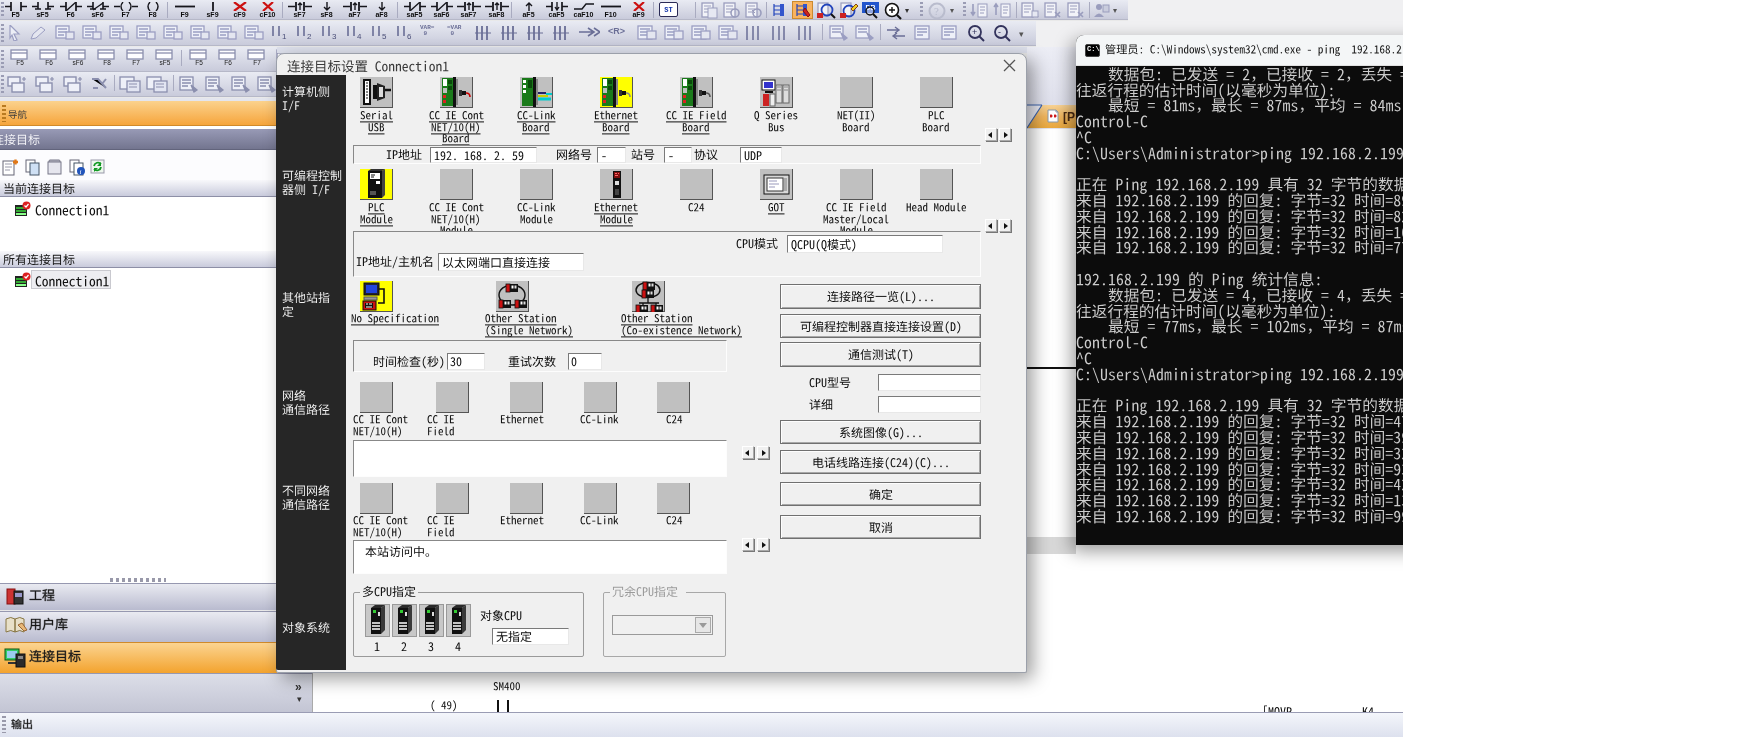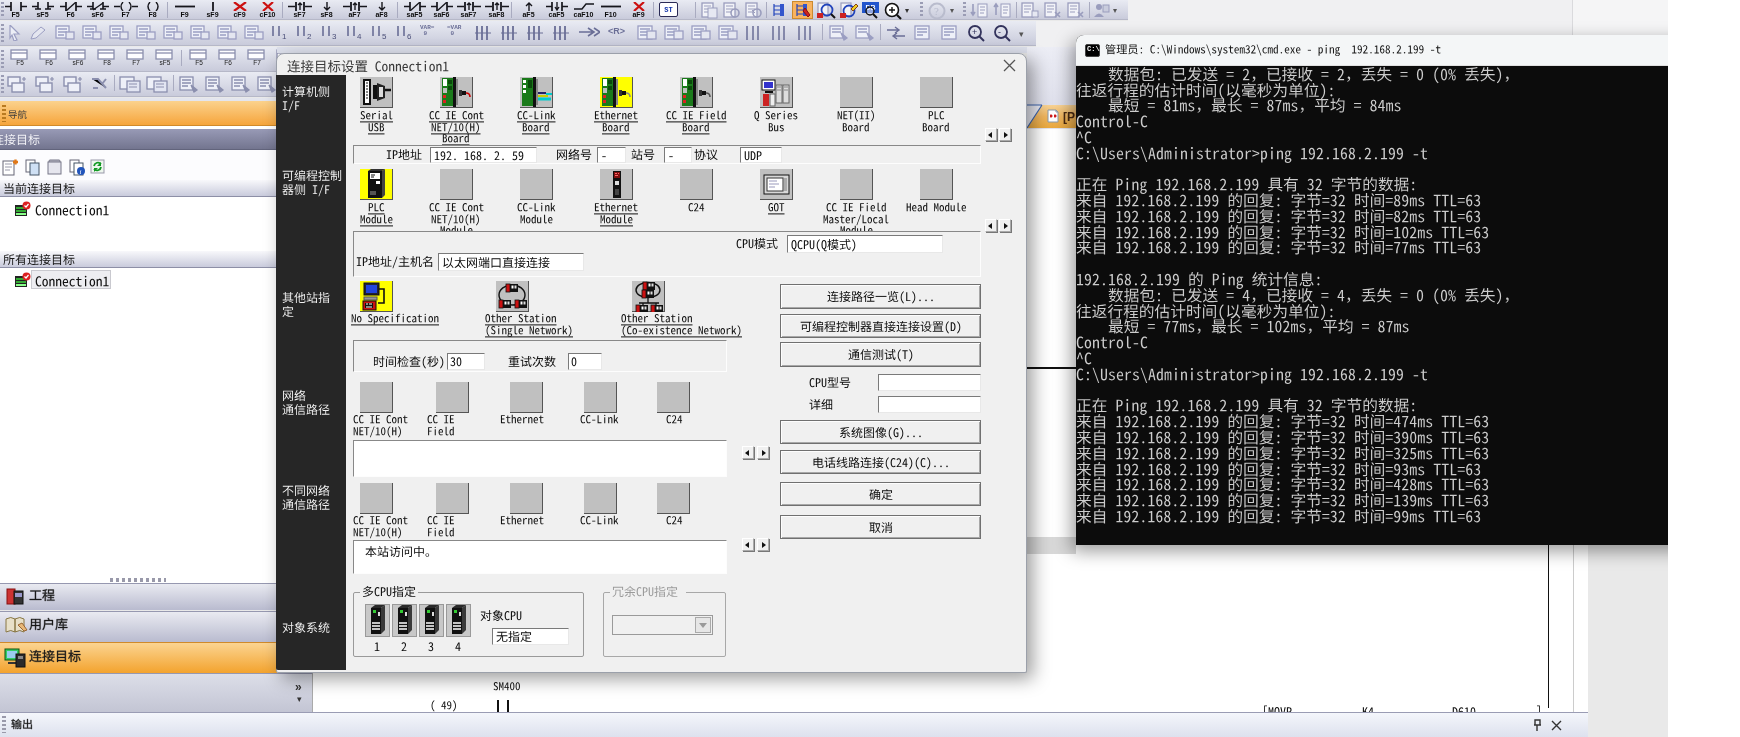--- a/index.html
+++ b/index.html
@@ -1,14 +1,14 @@
 <!DOCTYPE html>
 <html><head><meta charset="utf-8"><title>x</title><style>
 html,body{margin:0;padding:0}
-#root{position:relative;width:1668px;height:737px;background:#e9e9e9;overflow:hidden;font-family:"Liberation Sans",sans-serif}
+#root{position:relative;width:1403px;height:737px;background:#e9e9e9;overflow:hidden;font-family:"Liberation Sans",sans-serif}
 .a{position:absolute;box-sizing:border-box}
 svg.t{position:absolute;overflow:visible}
 </style></head><body>
 <div id="root">
     <svg width="0" height="0" style="position:absolute">
       <defs>
         <path id="a" d="M211 182C274 130 345 53 374 1L430 51C399 100 331 170 270 221H648V11C648 -4 642 -9 622 -10C603 -10 531 -11 457 -9C468 -28 480 -56 484 -76C580 -76 641 -76 677 -65C713 -55 725 -35 725 9V221H944V291H725V369H648V291H62V221H256ZM135 770V508C135 414 185 394 350 394C387 394 709 394 749 394C875 394 908 418 921 521C898 524 868 533 848 544C840 470 826 456 744 456C674 456 397 456 344 456C233 456 213 467 213 509V562H826V800H135ZM213 734H752V629H213Z"></path>
         <path id="b" d="M200 592C222 547 248 487 259 448L309 470C297 507 271 566 248 611ZM198 284C224 236 256 171 269 130L320 153C305 193 273 256 245 305ZM596 829C621 781 652 716 665 674L738 699C723 740 692 803 665 851ZM439 674V606H949V674ZM527 508V290C527 186 515 52 417 -43C435 -51 464 -72 475 -84C579 18 597 172 597 289V441H769V49C769 -20 773 -37 788 -51C802 -64 822 -69 841 -69C852 -69 875 -69 886 -69C904 -69 922 -66 934 -57C946 -48 954 -35 959 -15C963 5 967 62 968 108C950 113 930 124 917 135C916 85 915 46 913 28C911 12 908 3 904 -1C900 -4 892 -5 884 -5C877 -5 865 -5 860 -5C853 -5 848 -4 844 -1C841 3 839 18 839 44V508ZM346 659V404H176V659ZM40 404V342H110C110 217 104 60 34 -50C50 -57 80 -75 92 -87C165 28 176 207 176 342H346V9C346 -3 341 -7 329 -7C317 -8 279 -8 236 -7C246 -24 256 -54 258 -72C320 -72 356 -71 381 -59C404 -48 412 -27 412 9V721H265C278 754 293 794 306 832L230 847C223 811 211 760 199 721H110V404Z"></path>
         <path id="c" d="M83 792C134 735 196 658 223 609L285 651C255 699 193 775 141 829ZM248 501H45V431H176V117C133 99 82 52 30 -9L86 -82C132 -12 177 52 208 52C230 52 264 16 306 -12C378 -58 463 -69 593 -69C694 -69 879 -63 950 -58C952 -35 964 5 974 26C873 15 720 6 596 6C479 6 391 13 325 56C290 78 267 98 248 110ZM376 408C385 417 420 423 468 423H622V286H316V216H622V32H699V216H941V286H699V423H893L894 493H699V616H622V493H458C488 545 517 606 545 670H923V736H571L602 819L524 840C515 805 503 770 490 736H324V670H464C440 612 417 565 406 546C386 510 369 485 352 481C360 461 373 424 376 408Z"></path>
         <path id="d" d="M456 635C485 595 515 539 528 504L588 532C575 566 543 619 513 659ZM160 839V638H41V568H160V347C110 332 64 318 28 309L47 235L160 272V9C160 -4 155 -8 143 -8C132 -8 96 -8 57 -7C66 -27 76 -59 78 -77C136 -78 173 -75 196 -63C220 -51 230 -31 230 10V295L329 327L319 397L230 369V568H330V638H230V839ZM568 821C584 795 601 764 614 735H383V669H926V735H693C678 766 657 803 637 832ZM769 658C751 611 714 545 684 501H348V436H952V501H758C785 540 814 591 840 637ZM765 261C745 198 715 148 671 108C615 131 558 151 504 168C523 196 544 228 564 261ZM400 136C465 116 537 91 606 62C536 23 442 -1 320 -14C333 -29 345 -57 352 -78C496 -57 604 -24 682 29C764 -8 837 -47 886 -82L935 -25C886 9 817 44 741 78C788 126 820 186 840 261H963V326H601C618 357 633 388 646 418L576 431C562 398 544 362 524 326H335V261H486C457 215 427 171 400 136Z"></path>

